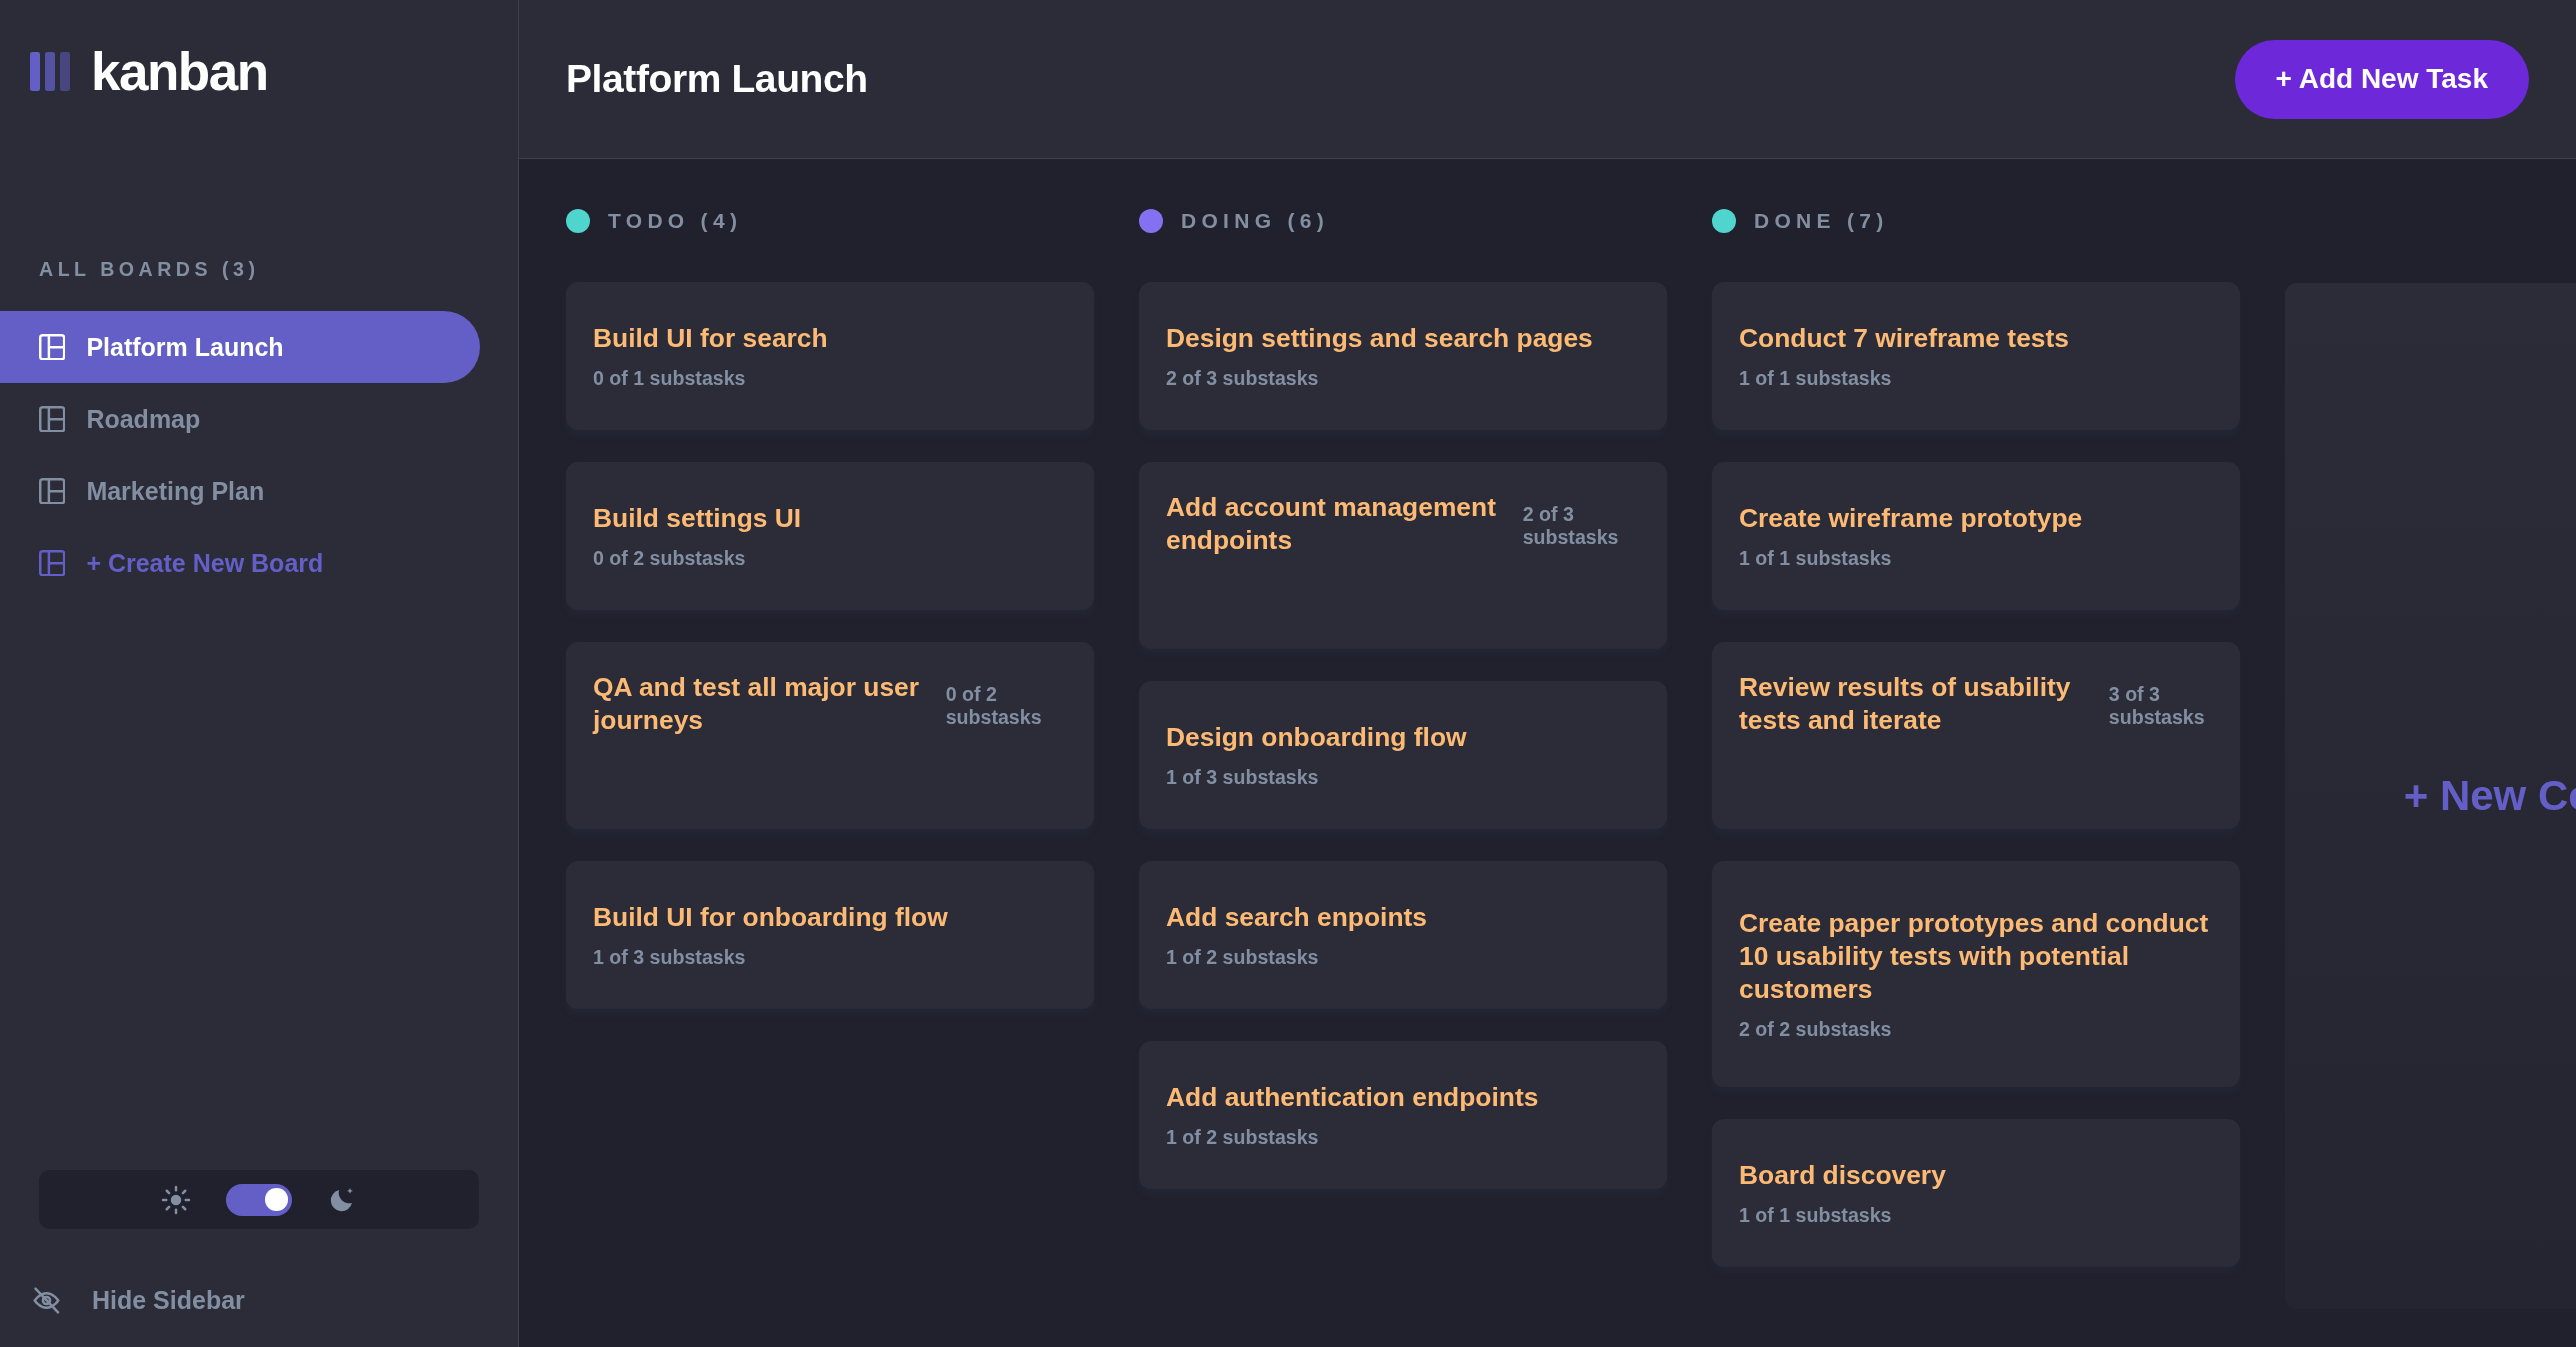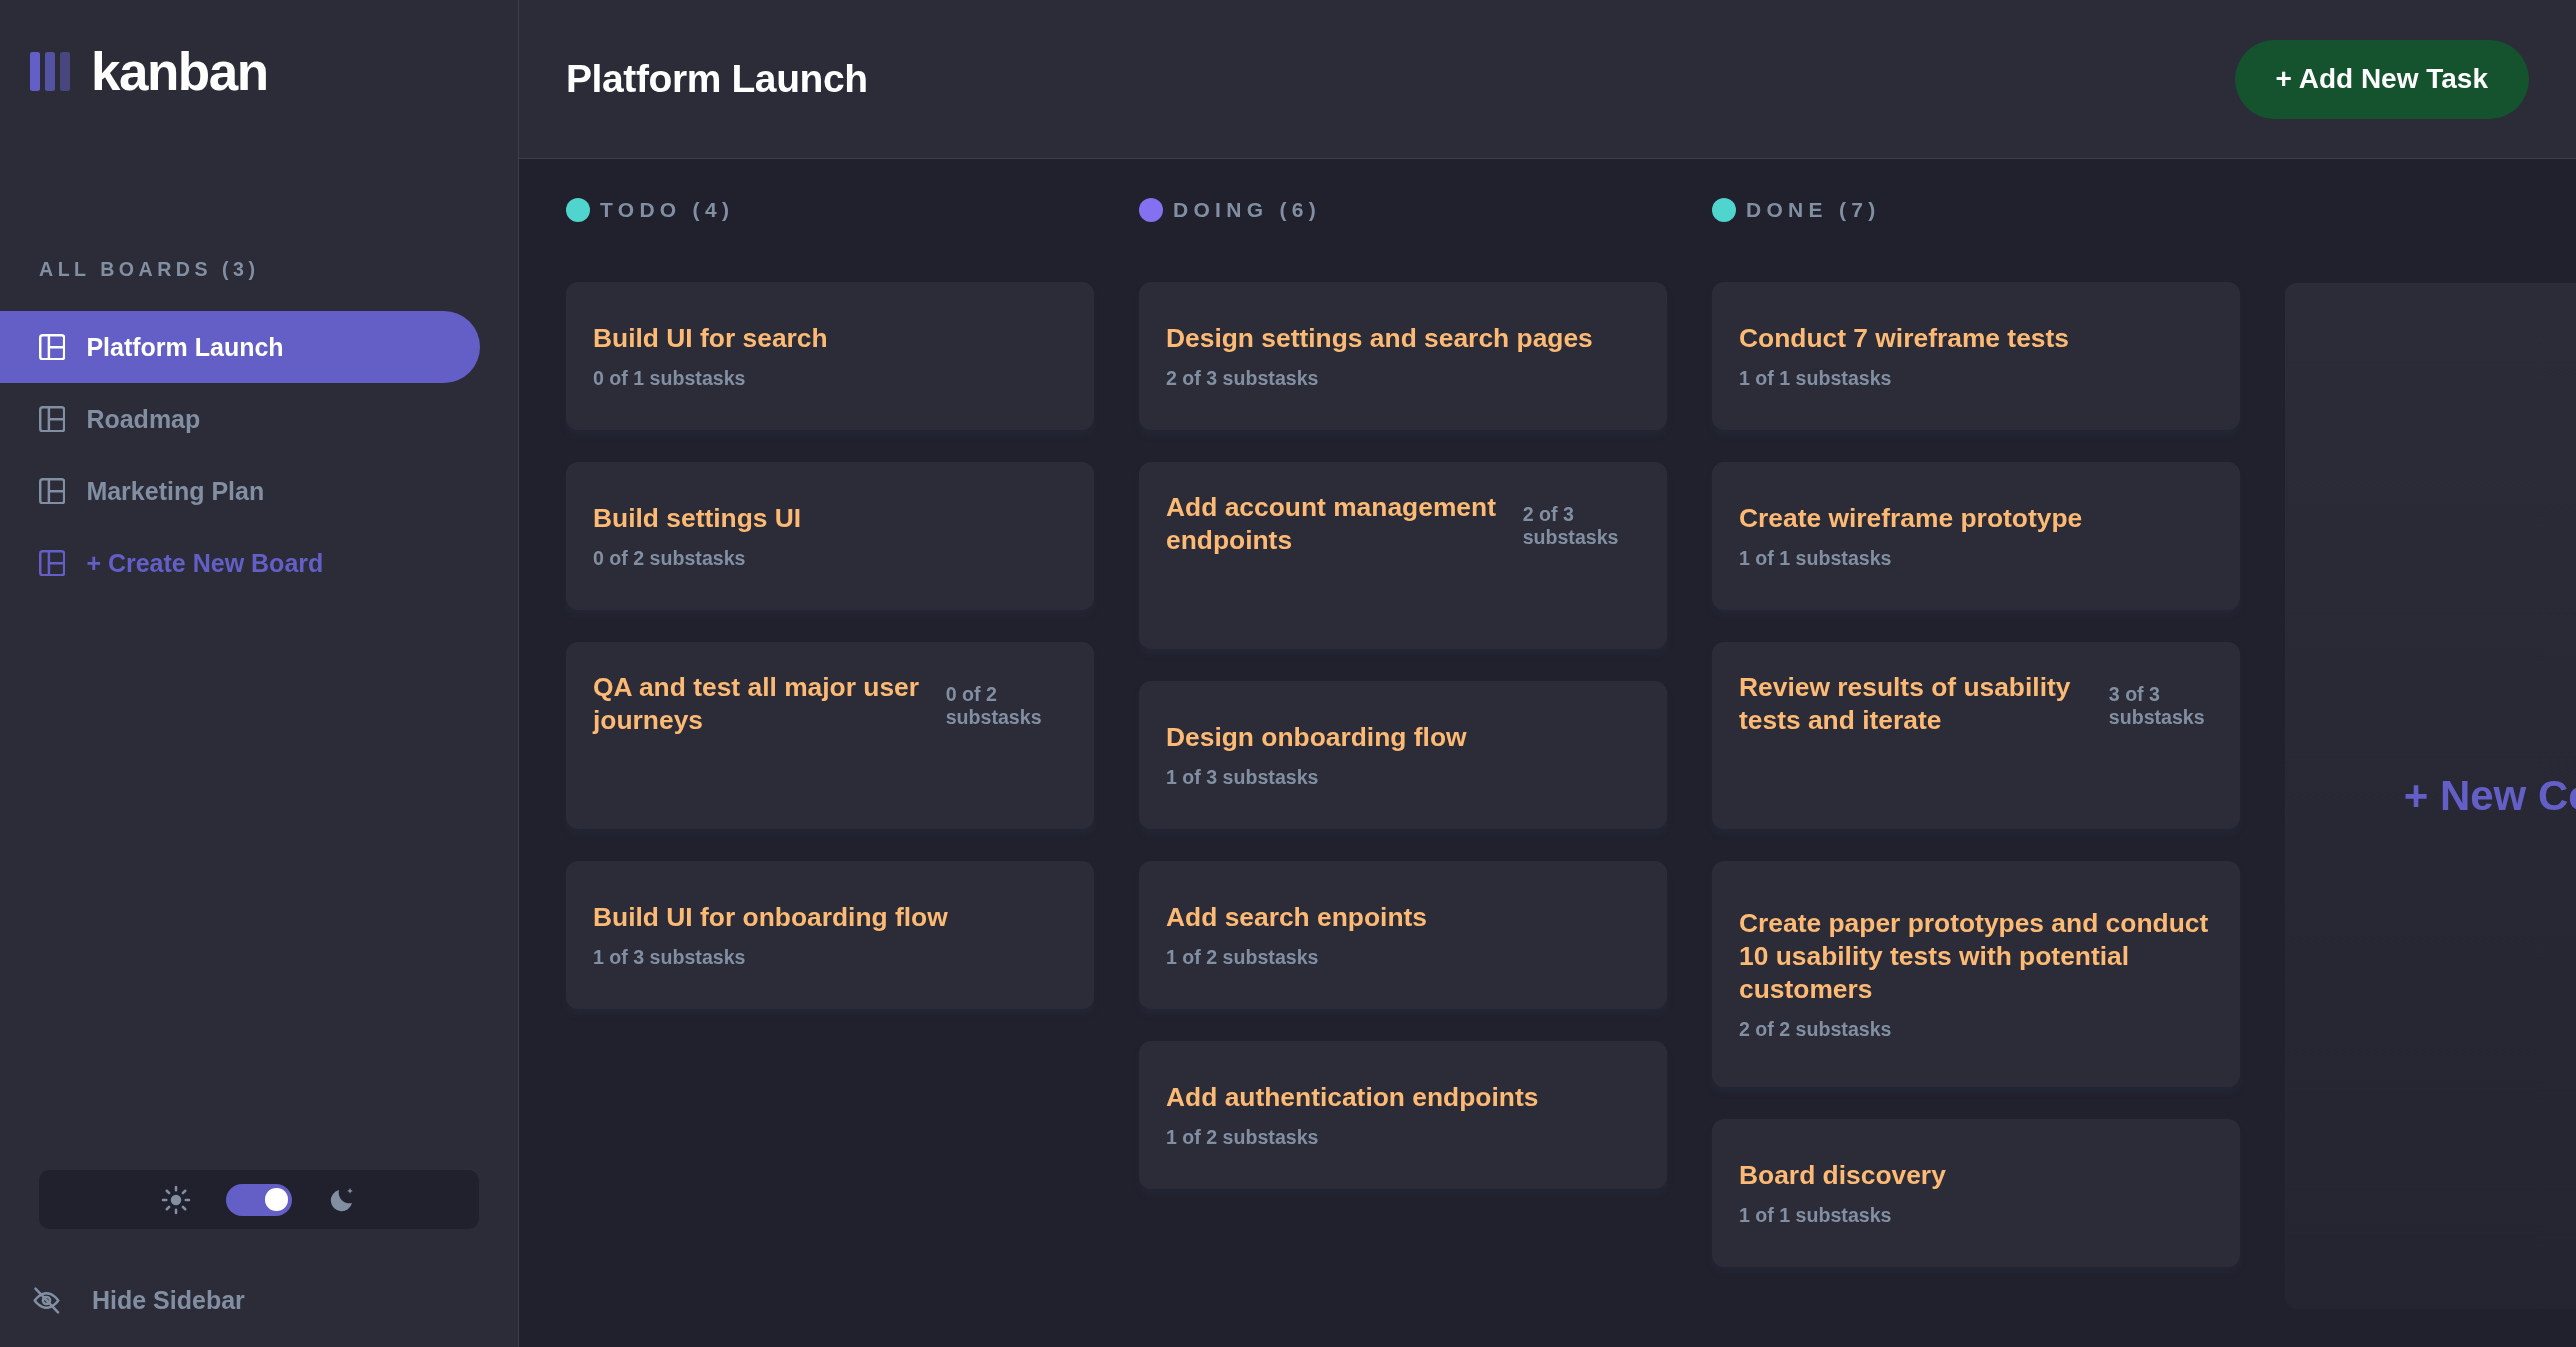--- a/index.html
+++ b/index.html
@@ -70,34 +70,34 @@
   .main { flex:1; display:flex; flex-direction:column; min-width:0; }
   .header {
     height:159px; flex:0 0 159px;
     background:#2B2C37;
     border-bottom:1.5px solid #3E3F4E;
     display:flex; align-items:center; justify-content:space-between;
     padding:0 47px 0 47px;
   }
   .page-title { font-size:39px; font-weight:bold; color:#FFFFFF; letter-spacing:-0.4px; }
   .add-task-btn {
-    background:#14532d; color:#FFFFFF;
+    background:#6d28d9; color:#FFFFFF;
     font-size:28px; font-weight:bold;
     border:none; border-radius:75px;
     padding:0 41px; height:79px;
     cursor:pointer; white-space:nowrap;
   }
 
   .board {
     flex:1; display:flex; gap:45px;
     padding:39px 0 0 47px;
     overflow:hidden;
   }
   .column { width:528px; flex:0 0 528px; }
-  .col-head { display:flex; align-items:flex-start; gap:10px; height:45px; margin-bottom:39px; }
+  .col-head { display:flex; align-items:center; gap:18px; height:45px; margin-bottom:39px; }
   .col-dot { width:24px; height:24px; border-radius:50%; flex:0 0 24px; }
   .col-name {
     font-size:21px; font-weight:bold; letter-spacing:5.3px;
     color:#828FA3; text-transform:uppercase; white-space:nowrap;
   }
   .card {
     background:#2B2C37; border-radius:12px;
     padding:29px 27px; margin-bottom:32px;
     box-shadow:0 6px 7.5px rgba(54,78,126,0.10);
     cursor:pointer;

